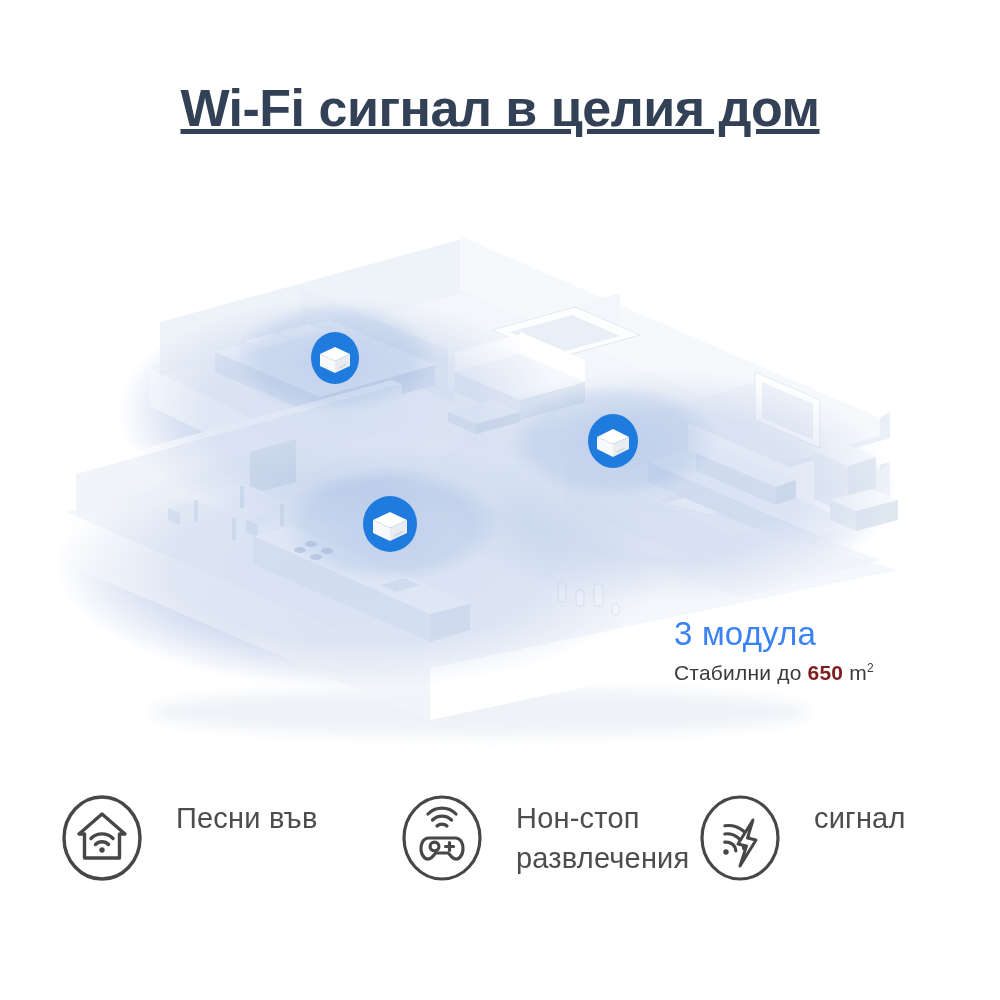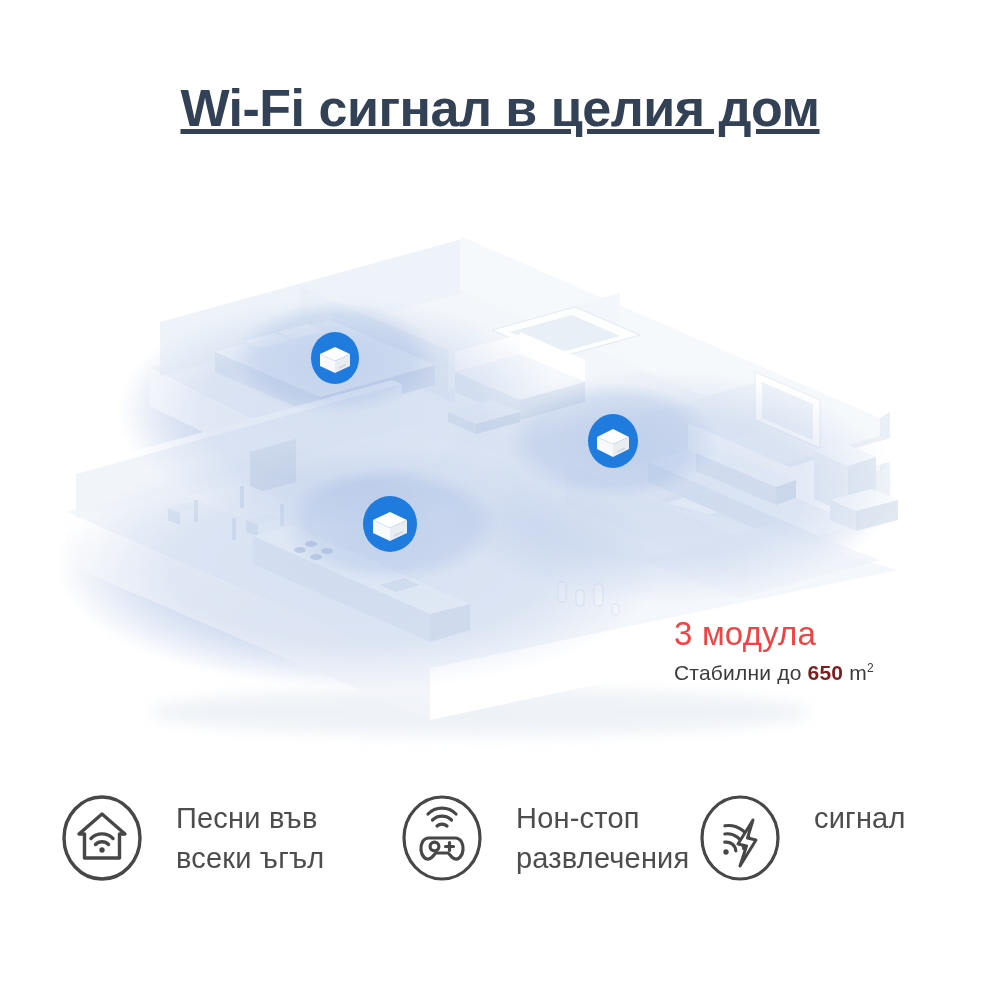--- a/index.html
+++ b/index.html
@@ -11,21 +11,21 @@
   .stage{position:absolute;inset:0;width:1000px;height:1000px;}
   .page-title{
     position:absolute;top:78px;left:0;width:1000px;margin:0;
     text-align:center;font-size:52px;font-weight:700;letter-spacing:-0.5px;
     color:#334156;
     text-decoration:underline;
   }
   .illustration{position:absolute;top:0;left:0;}
   .coverage{position:absolute;left:674px;top:615px;}
   .coverage .modules{
-    font-size:33px;color:#ef4444;font-weight:400;letter-spacing:0.2px;
+    font-size:33px;color:#3b82f6;font-weight:400;letter-spacing:0.2px;
   }
   .coverage .area{
     margin-top:8px;font-size:21px;color:#3b3b3b;letter-spacing:0.2px;
   }
   .coverage .area b{font-weight:700;color:#7f1d1d;}
   .coverage .area sup{font-size:12px;}
   .features{position:absolute;top:794px;left:0;width:1000px;height:100px;}
   .feature{position:absolute;display:flex;align-items:flex-start;gap:32px;}
   .feature.f1{left:60px;}
   .feature.f2{left:400px;}
@@ -252,21 +252,20 @@
         <g fill="none" stroke="#474747" stroke-width="3.4" stroke-linecap="round" stroke-linejoin="round">
           <ellipse cx="42" cy="44" rx="38" ry="41"></ellipse>
           <path d="M42 20 L65 40 L59.5 40 L59.5 64 L24.5 64 L24.5 40 L19 40 Z"></path>
           <path d="M35.5 50.5 A9.2 9.2 0 0 1 48.5 50.5"></path>
           <path d="M31 44.5 A15.5 15.5 0 0 1 53 44.5"></path>
         </g>
         <circle cx="42" cy="56" r="2.7" fill="#474747"></circle>
       </svg>
       <div class="flabel">
         <span>Песни във</span>
-        <span>всеки ъгъл</span>
       </div>
     </div>
 
     <div class="feature f2">
       <svg class="ficon" width="84" height="88" viewBox="0 0 84 88">
         <g fill="none" stroke="#474747" stroke-width="3.2" stroke-linecap="round" stroke-linejoin="round">
           <ellipse cx="42" cy="44" rx="38" ry="41"></ellipse>
           <path d="M37 32 A7.5 7.5 0 0 1 47 32"></path>
           <path d="M32.5 26 A13.5 13.5 0 0 1 51.5 26"></path>
           <path d="M28 20 A19.5 19.5 0 0 1 56 20"></path>

